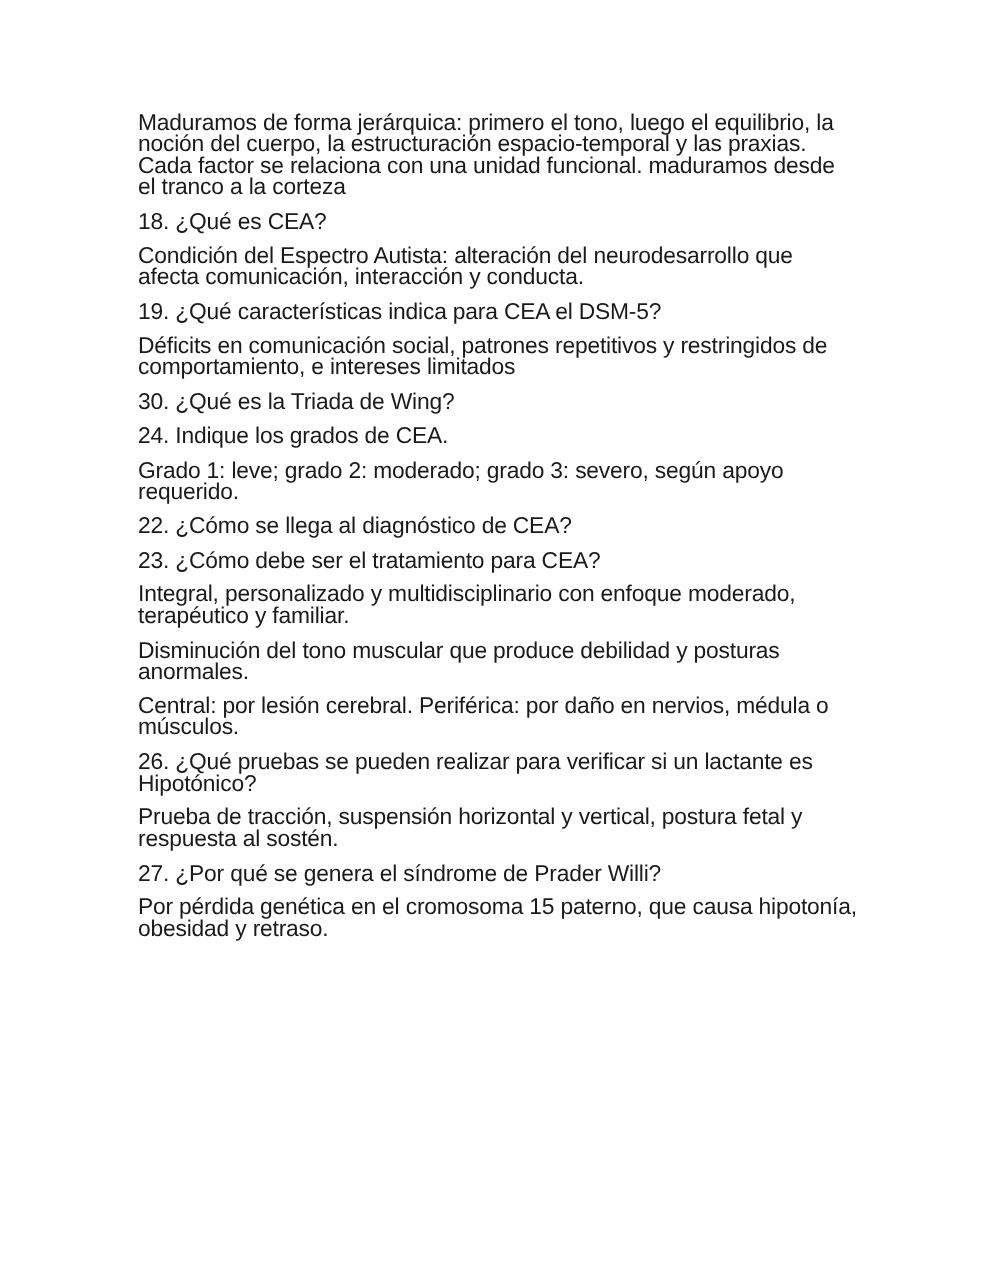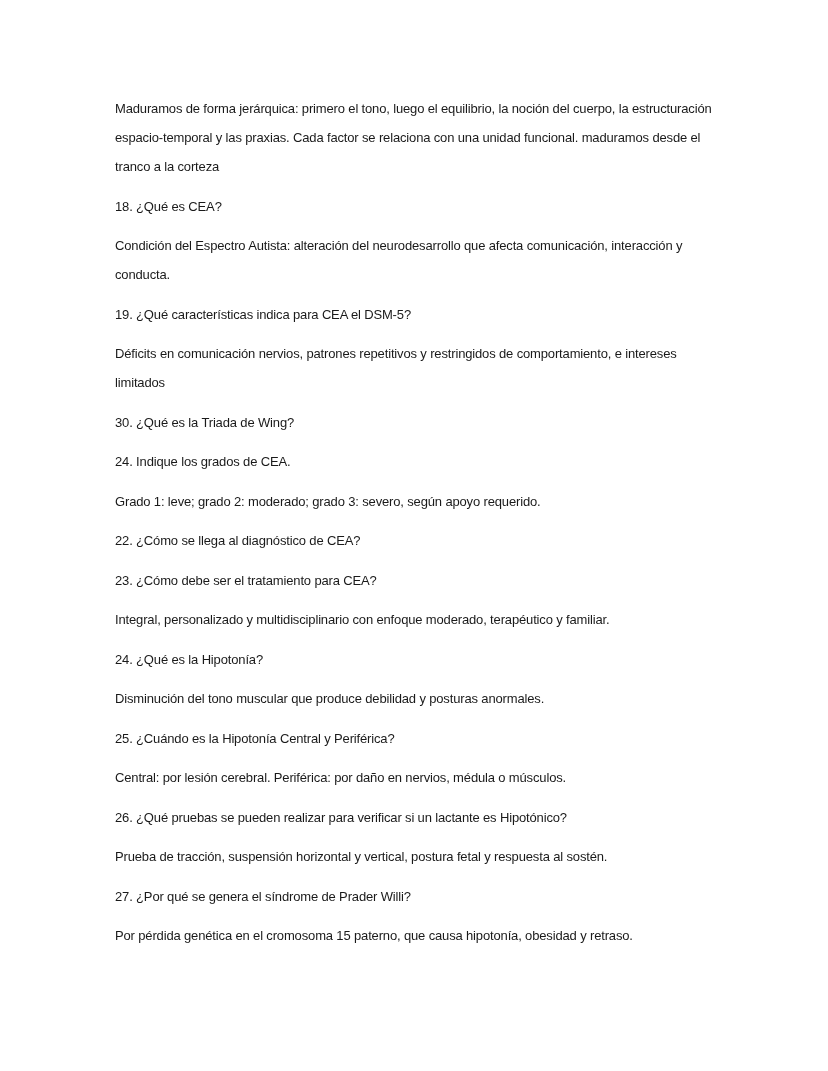--- a/index.html
+++ b/index.html
@@ -13,57 +13,55 @@
       overflow: hidden;
       position: relative;
       font-family: "Liberation Sans", "DejaVu Sans", sans-serif;
       color: #1a1a1a;
     }
     .page {
       position: absolute;
       left: 115px;
       top: 94px;
       width: 600px;
-      font-size: 13px;
-      line-height: 29px;
+      font-size: 19px;
+      line-height: 18px;
       letter-spacing: -0.15px;
     }
     .para {
       margin: 0 0 10.5px 0;
     }
     .question {
       margin: 0 0 10.5px 0;
     }
   </style>
 </head>
 <body>
 
 <div class="page">
   <p class="para">Maduramos de forma jerárquica: primero el tono, luego el equilibrio, la noción del cuerpo, la estructuración espacio-temporal y las praxias. Cada factor se relaciona con una unidad funcional. maduramos desde el tranco a la corteza</p>
 
   <p class="question">18. ¿Qué es CEA?</p>
   <p class="para">Condición del Espectro Autista: alteración del neurodesarrollo que afecta comunicación, interacción y conducta.</p>
 
   <p class="question">19. ¿Qué características indica para CEA el DSM-5?</p>
-  <p class="para">Déficits en comunicación nervios, patrones repetitivos y restringidos de comportamiento, e intereses limitados</p>
+  <p class="para">Déficits en comunicación social, patrones repetitivos y restringidos de comportamiento, e intereses limitados</p>
 
   <p class="question">30. ¿Qué es la Triada de Wing?</p>
 
   <p class="question">24. Indique los grados de CEA.</p>
   <p class="para">Grado 1: leve; grado 2: moderado; grado 3: severo, según apoyo requerido.</p>
 
   <p class="question">22. ¿Cómo se llega al diagnóstico de CEA?</p>
 
   <p class="question">23. ¿Cómo debe ser el tratamiento para CEA?</p>
   <p class="para">Integral, personalizado y multidisciplinario con enfoque moderado, terapéutico y familiar.</p>
 
-  <p class="question">24. ¿Qué es la Hipotonía?</p>
   <p class="para">Disminución del tono muscular que produce debilidad y posturas anormales.</p>
 
-  <p class="question">25. ¿Cuándo es la Hipotonía Central y Periférica?</p>
   <p class="para">Central: por lesión cerebral. Periférica: por daño en nervios, médula o músculos.</p>
 
   <p class="question">26. ¿Qué pruebas se pueden realizar para verificar si un lactante es Hipotónico?</p>
   <p class="para">Prueba de tracción, suspensión horizontal y vertical, postura fetal y respuesta al sostén.</p>
 
   <p class="question">27. ¿Por qué se genera el síndrome de Prader Willi?</p>
   <p class="para">Por pérdida genética en el cromosoma 15 paterno, que causa hipotonía, obesidad y retraso.</p>
 </div>
 
 </body></html>

